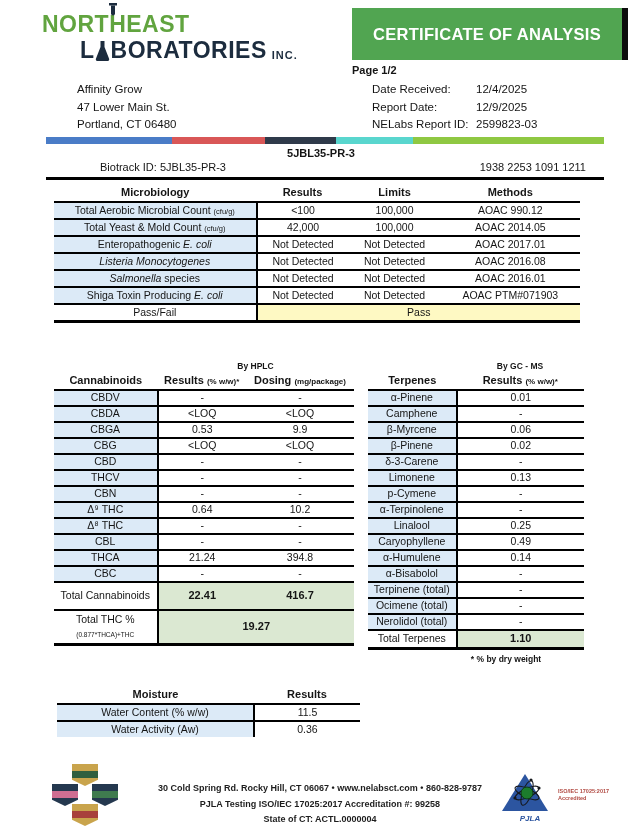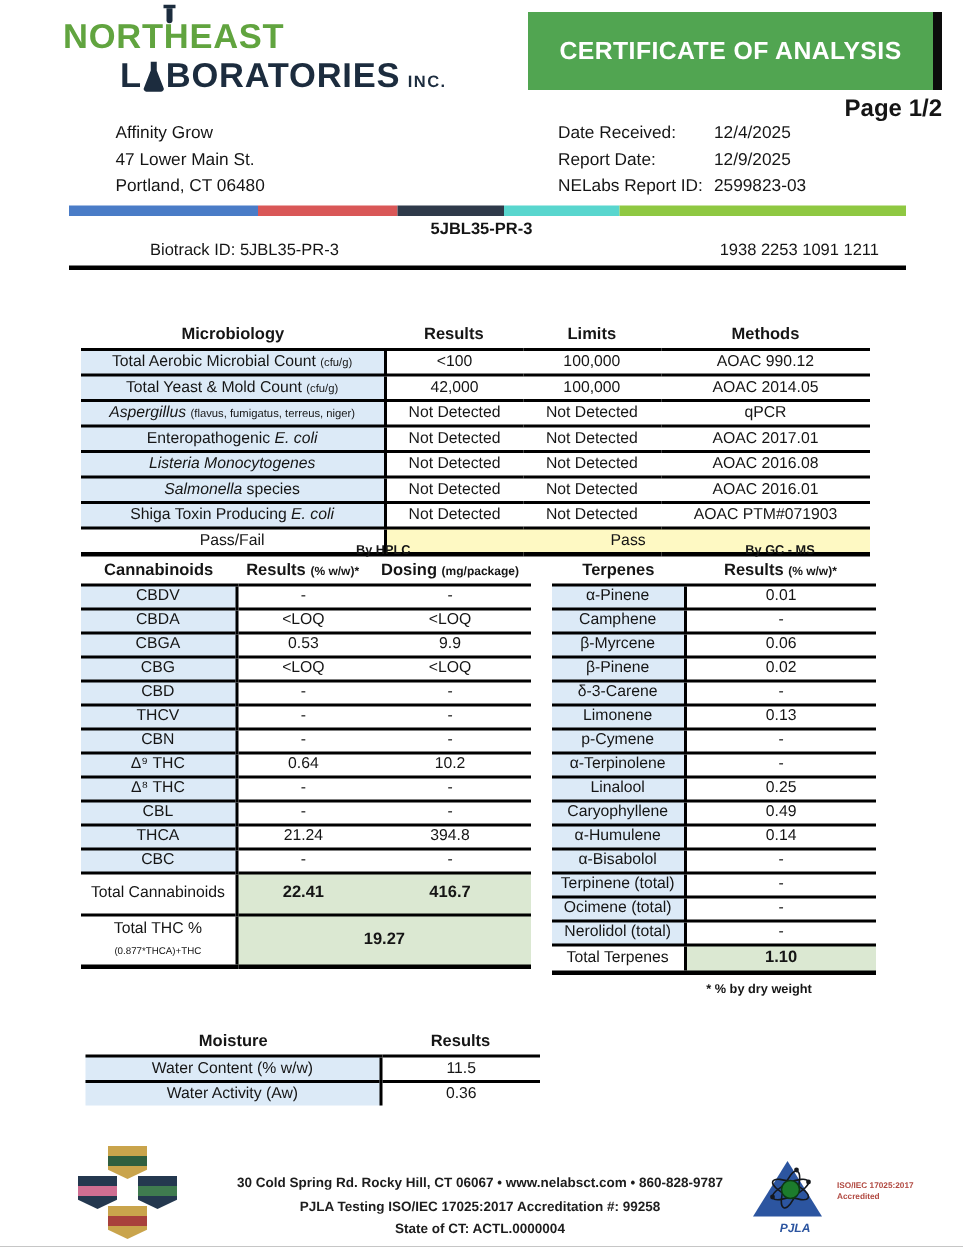--- a/index.html
+++ b/index.html
@@ -17,21 +17,21 @@
   .vial { position:absolute; left:66px; top:-10px; }
   .logo-l2 { display:flex; align-items:flex-end; margin-left:38px; margin-top:3px;
              font-size:23px; font-weight:800; letter-spacing:.5px; color:#1C2C3E; line-height:1; }
   .flask { margin:0 1px 0 0; }
   .inc { font-size:11px; font-weight:800; letter-spacing:1px; margin-left:5px; padding-bottom:1px; }
 
   
   .banner { left:352px; top:8px; width:270px; height:52px; background:#51A551;
             border-right:6px solid #0c0c0c; display:flex; align-items:center; justify-content:center; }
   .banner-text { color:#fff; font-weight:800; font-size:16.5px; letter-spacing:.3px; }
-  .page-label { left:352px; top:64px; width:276px; text-align:right; font-weight:800; font-size:16px; }
+  .page-label { left:352px; top:64px; width:276px; font-weight:800; font-size:11px; }
   .client { left:57px; top:81px; font-size:11.5px; line-height:17.5px;margin-left:20px; }
   .meta { left:360px; top:81px; font-size:11.5px; line-height:17.5px; }
   .meta-row { display:flex; }
   .meta-label { width:104px;padding-left:12px; }
 
   
   .stripe { left:46px; top:137px; width:558px; height:7px; display:flex; }
   .stripe span { height:100%; }
   .st1 { width:22.5%; background:#4A7CC7; } .st2 { width:16.7%; background:#D95757; }
   .st3 { width:12.8%; background:#2F3A4A; } .st4 { width:13.7%; background:#59D6CE; }
@@ -46,21 +46,21 @@
             border-bottom:2.5px solid #000; line-height:1.15; }
   .tbl td { border-top:2px solid #000; font-size:10.5px; text-align:center;
             padding:0 2px; height:15px; line-height:1.05; }
   .tbl td.nm { background:#DCEAF7; border-right:2.5px solid #000; }
   .tbl td.plain { background:#fff; }
   .tbl .gv { background:#DBE8D2; font-weight:700; font-size:11px; }
   .tbl tr.last td { border-bottom:3px solid #000; }
   .seg.i { font-style:italic; }
   .seg.s { font-size:7.5px; }
   .unit { font-size:8px; font-weight:700; }
-  .micro { left:54px; top:186px; width:526px;margin-top:31px; }
+  .micro { left:54px; top:186px; width:526px; }
   .cann  { left:54px; top:374px; width:300px; }
   .cann td { height:14px; }
   .cann tr.tot1 td { height:26px; }
   .cann tr.tot2 td { height:32px; }
   .terp  { left:368px; top:374px; width:216px; }
   .terp td { height:14px; }
   .terp tr.tot td { height:16px; }
   .moist { left:57px; top:688px; width:303px; }
   .sub { font-size:6.5px; vertical-align:sub; }
   .by-note { position:absolute; font-size:8.5px; font-weight:600; text-align:center; box-sizing:border-box; }
@@ -175,26 +175,20 @@
           <td>100,000</td>
           <td>AOAC 990.12</td>
         </tr>
         <tr>
           <td class="nm"><span class="seg">Total Yeast &amp; Mold Count </span><span class="seg i"></span><span class="seg"></span><span class="seg s">(cfu/g)</span></td>
           <td>42,000</td>
           <td>100,000</td>
           <td>AOAC 2014.05</td>
         </tr>
         <tr>
-          <td class="nm"><span class="seg"></span><span class="seg i">Aspergillus </span><span class="seg"></span><span class="seg s">(flavus, fumigatus, terreus, niger)</span></td>
-          <td>Not Detected</td>
-          <td>Not Detected</td>
-          <td>qPCR</td>
-        </tr>
-        <tr>
           <td class="nm"><span class="seg">Enteropathogenic </span><span class="seg i">E. coli</span><span class="seg"></span><span class="seg s"></span></td>
           <td>Not Detected</td>
           <td>Not Detected</td>
           <td>AOAC 2017.01</td>
         </tr>
         <tr>
           <td class="nm"><span class="seg"></span><span class="seg i">Listeria Monocytogenes</span><span class="seg"></span><span class="seg s"></span></td>
           <td>Not Detected</td>
           <td>Not Detected</td>
           <td>AOAC 2016.08</td>

